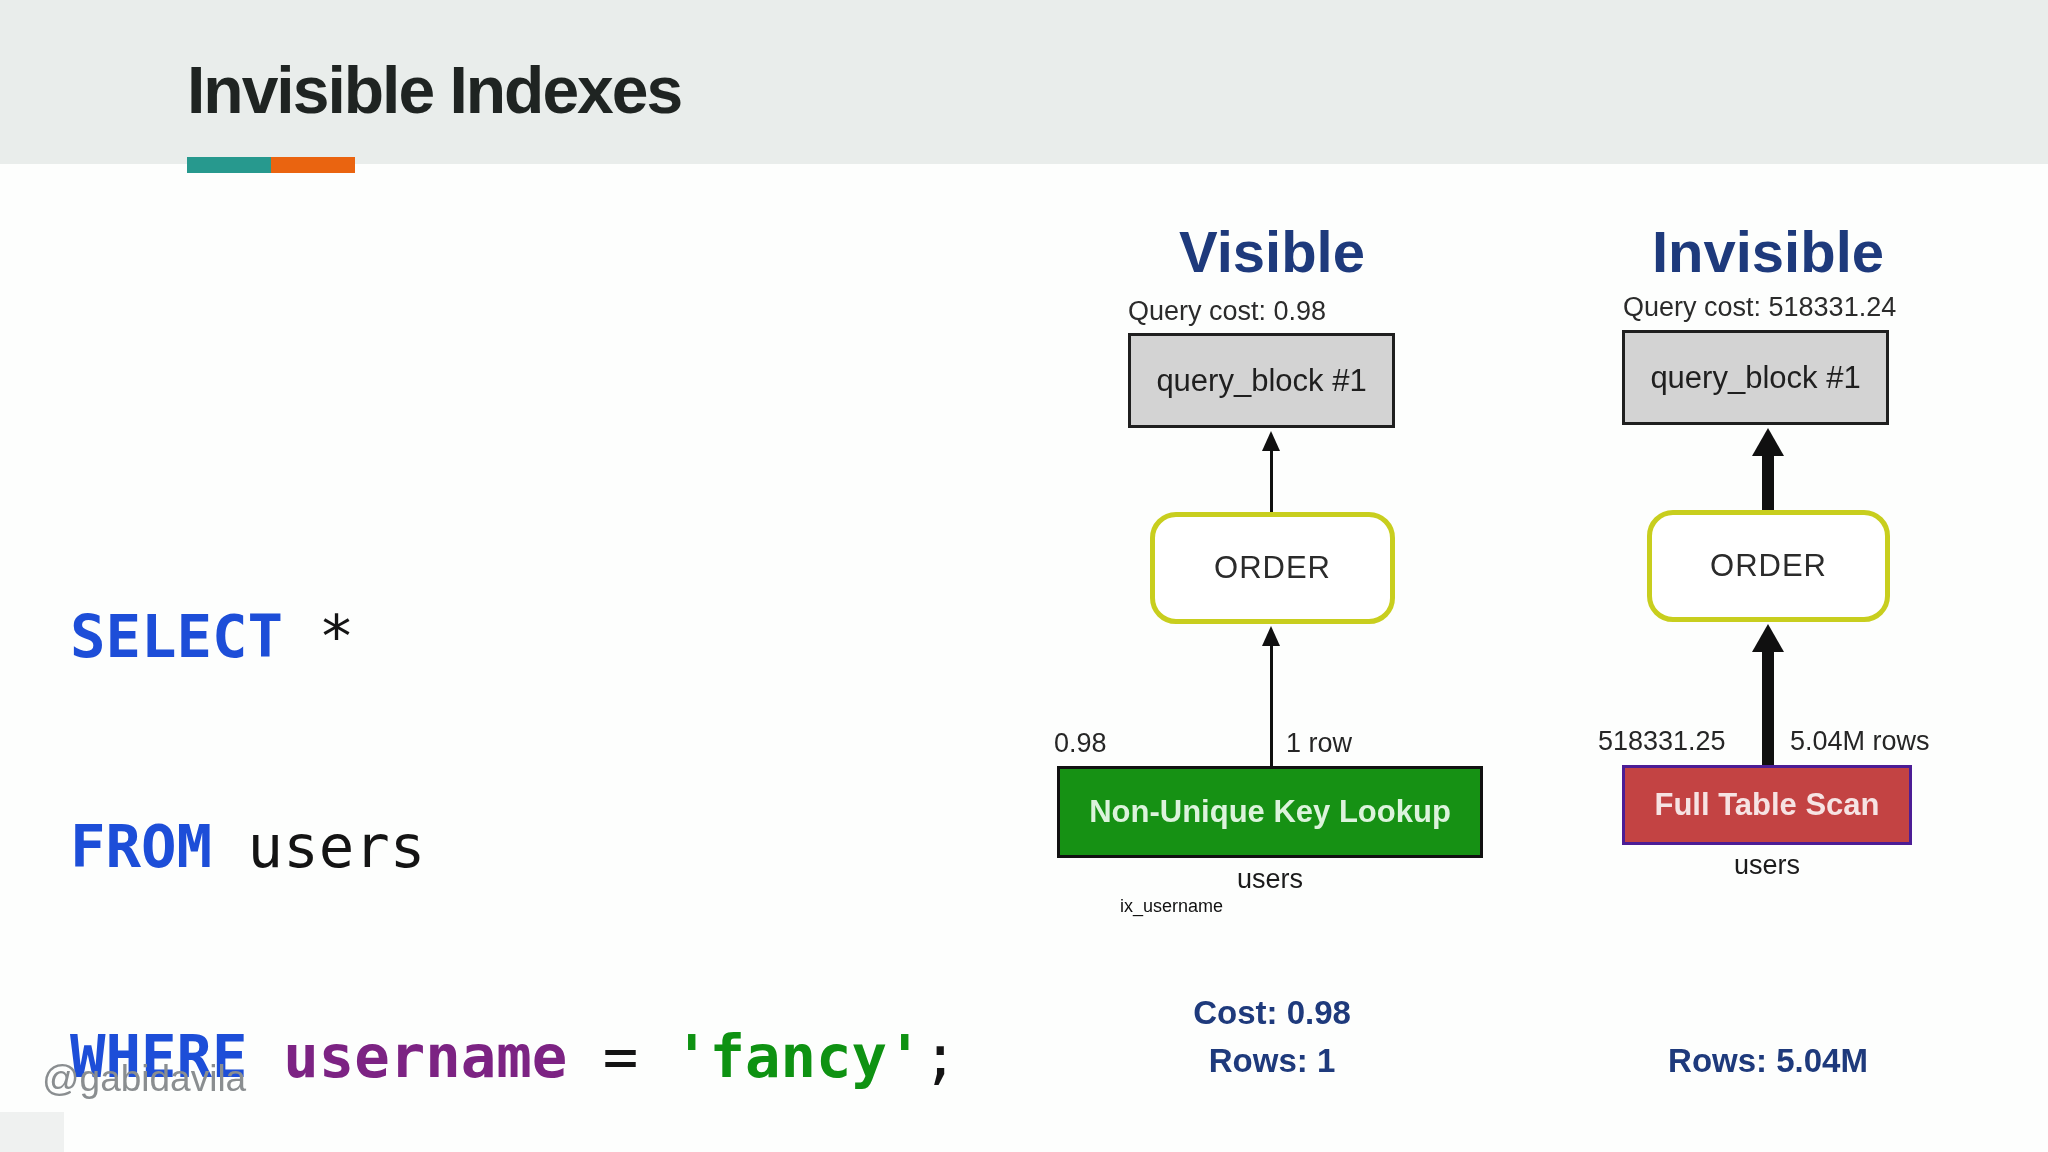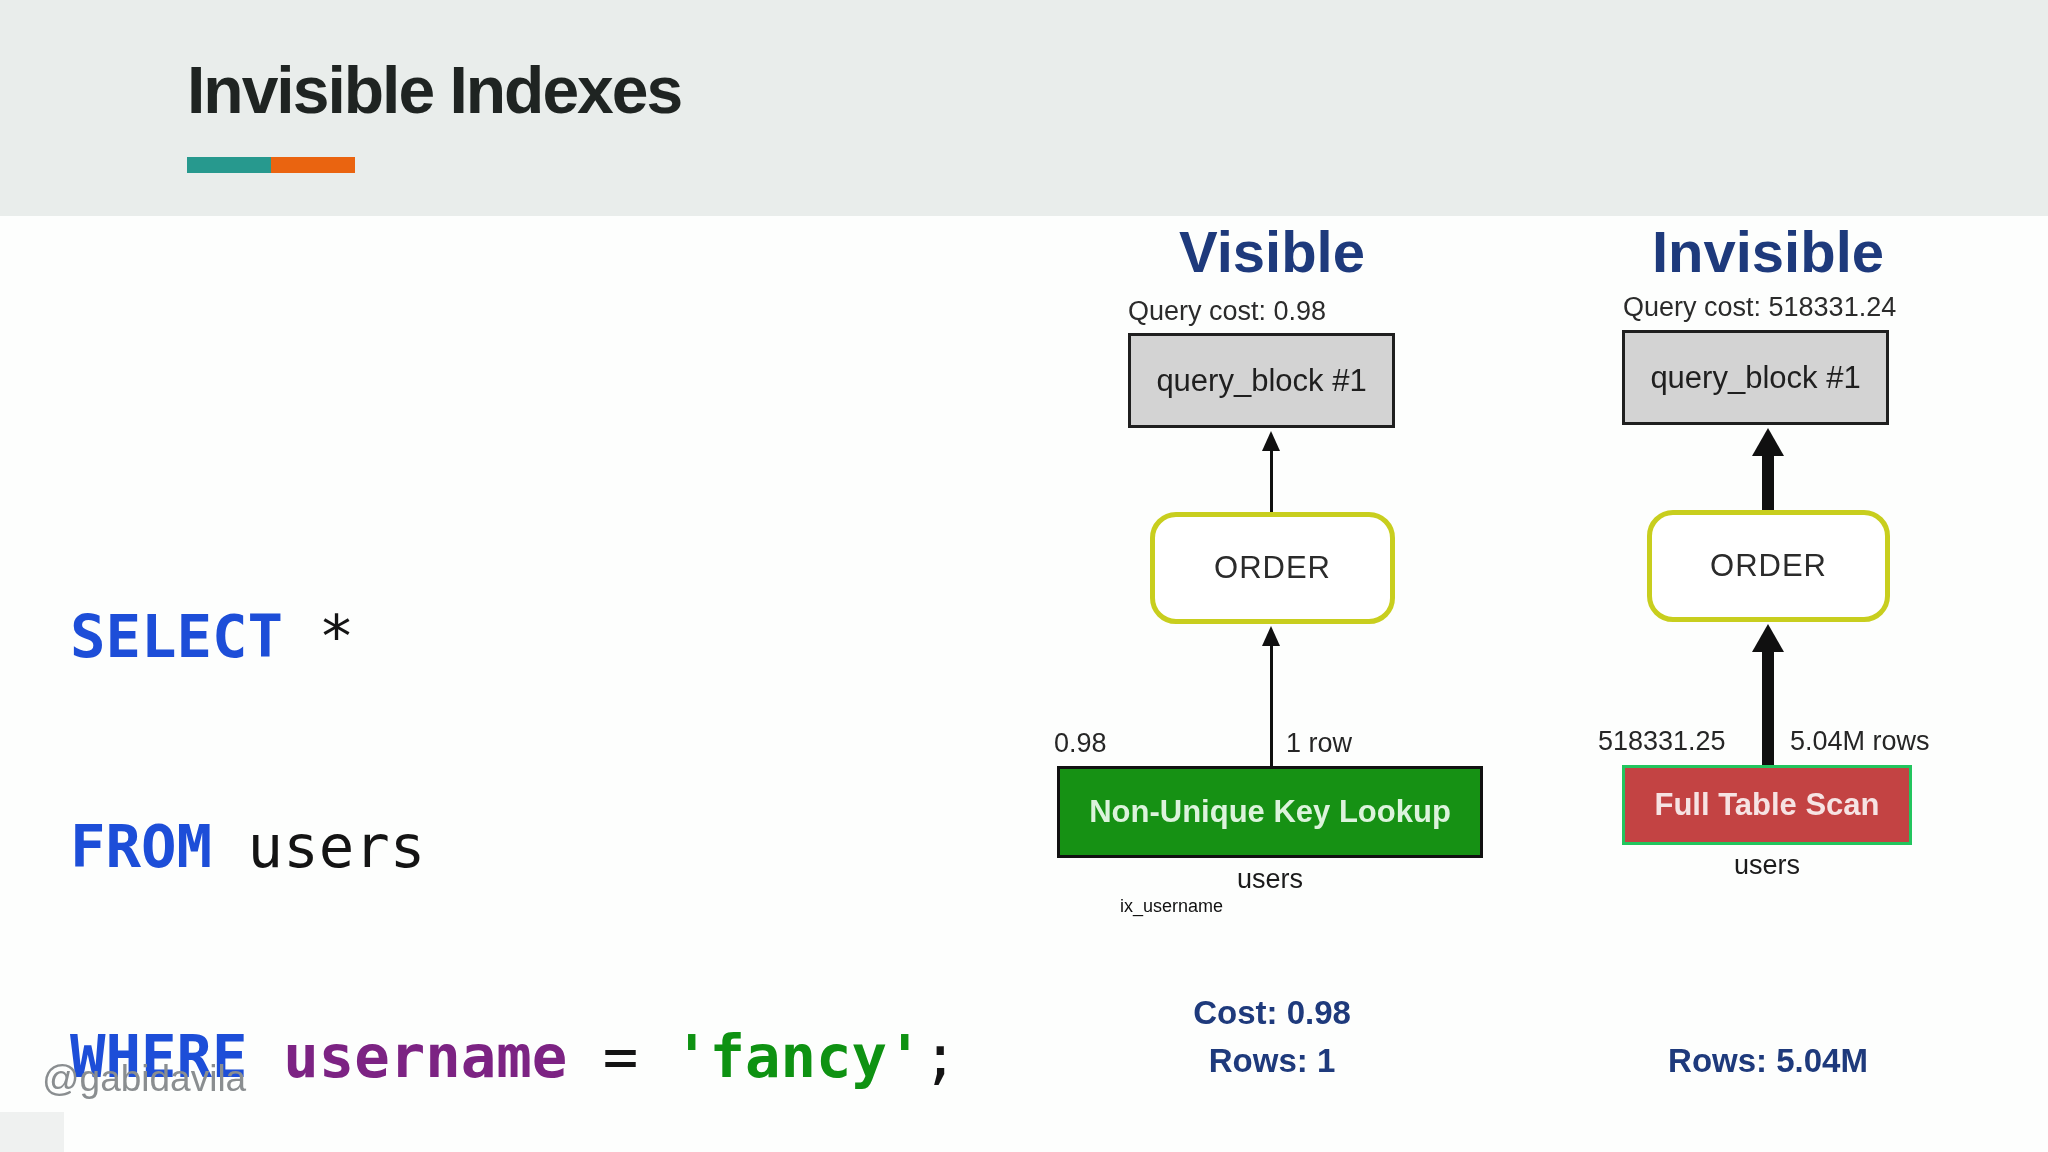--- a/index.html
+++ b/index.html
@@ -1,20 +1,20 @@
 <!DOCTYPE html>
 <html><head>
 <meta charset="utf-8">
 <style>
   html,body{margin:0;padding:0;}
   body{width:2048px;height:1152px;background:#fdfefd;font-family:"Liberation Sans",sans-serif;overflow:hidden;}
   .slide{position:relative;width:2048px;height:1152px;background:#fdfefd;}
 
   
-  .header{position:absolute;left:0;top:0;width:2048px;height:216px;background:#e9edeb;}
+  .header{position:absolute;left:0;top:0;width:2048px;height:164px;background:#e9edeb;}
   .title{position:absolute;left:187px;top:52px;font-size:66px;font-weight:bold;letter-spacing:-2px;color:#1f2422;white-space:nowrap;}
   .underline{position:absolute;left:187px;top:157px;width:168px;height:16px;display:flex;}
   .underline .teal{width:84px;height:16px;background:#27998e;}
   .underline .orange{width:84px;height:16px;background:#ea6410;}
 
   
   .sql{position:absolute;left:70px;top:462px;font-family:"DejaVu Sans Mono",monospace;font-size:59px;line-height:70px;color:#141414;white-space:pre;}
   .kw{color:#1d4ed8;font-weight:bold;}
   .col{color:#7c2383;font-weight:bold;}
   .str{color:#0e9212;font-weight:bold;}
@@ -22,21 +22,21 @@
   
   .plan-heading{position:absolute;width:360px;text-align:center;font-size:58px;font-weight:bold;color:#1e3a7c;}
   .qcost{position:absolute;font-size:27px;color:#2b2b2b;white-space:nowrap;}
   .qblock{position:absolute;width:267px;height:95px;background:#d3d3d3;border:3px solid #1f1f1f;display:flex;align-items:center;justify-content:center;font-size:31px;color:#1f1f1f;box-sizing:border-box;}
   .order{position:absolute;width:245px;height:112px;background:#ffffff;border:5px solid #c8ce1e;border-radius:26px;display:flex;align-items:center;justify-content:center;font-size:31px;color:#2b2b2b;box-sizing:border-box;letter-spacing:1px;}
   .vline{position:absolute;background:#101010;}
   .ahead{position:absolute;width:0;height:0;border-left:9px solid transparent;border-right:9px solid transparent;border-bottom:20px solid #101010;}
   .ahead-thick{position:absolute;width:0;height:0;border-left:16px solid transparent;border-right:16px solid transparent;border-bottom:28px solid #101010;}
   .edge-label{position:absolute;font-size:27px;color:#262626;white-space:nowrap;}
   .scan-green{position:absolute;width:426px;height:92px;background:#169114;border:3px solid #111;display:flex;align-items:center;justify-content:center;font-size:31px;font-weight:bold;color:#dcf3dc;box-sizing:border-box;}
-  .scan-red{position:absolute;width:290px;height:80px;background:#c34343;border:3px solid #22c55e;display:flex;align-items:center;justify-content:center;font-size:31px;font-weight:bold;color:#f6e3e3;box-sizing:border-box;}
+  .scan-red{position:absolute;width:290px;height:80px;background:#c34343;border:3px solid #4c1d95;display:flex;align-items:center;justify-content:center;font-size:31px;font-weight:bold;color:#f6e3e3;box-sizing:border-box;}
   .tbl{position:absolute;width:300px;text-align:center;font-size:27px;color:#1b1b1b;}
   .idx{position:absolute;width:300px;text-align:left;font-size:18px;font-weight:normal;color:#111;}
   .summary{position:absolute;width:400px;text-align:center;font-size:33px;font-weight:bold;color:#1e3a7c;}
 
   
   .handle{position:absolute;left:42px;top:1058px;font-size:37px;color:#8a8e90;}
   .corner{position:absolute;left:0;top:1112px;width:64px;height:40px;background:#eff1f0;}
 </style>
 </head>
 <body>

